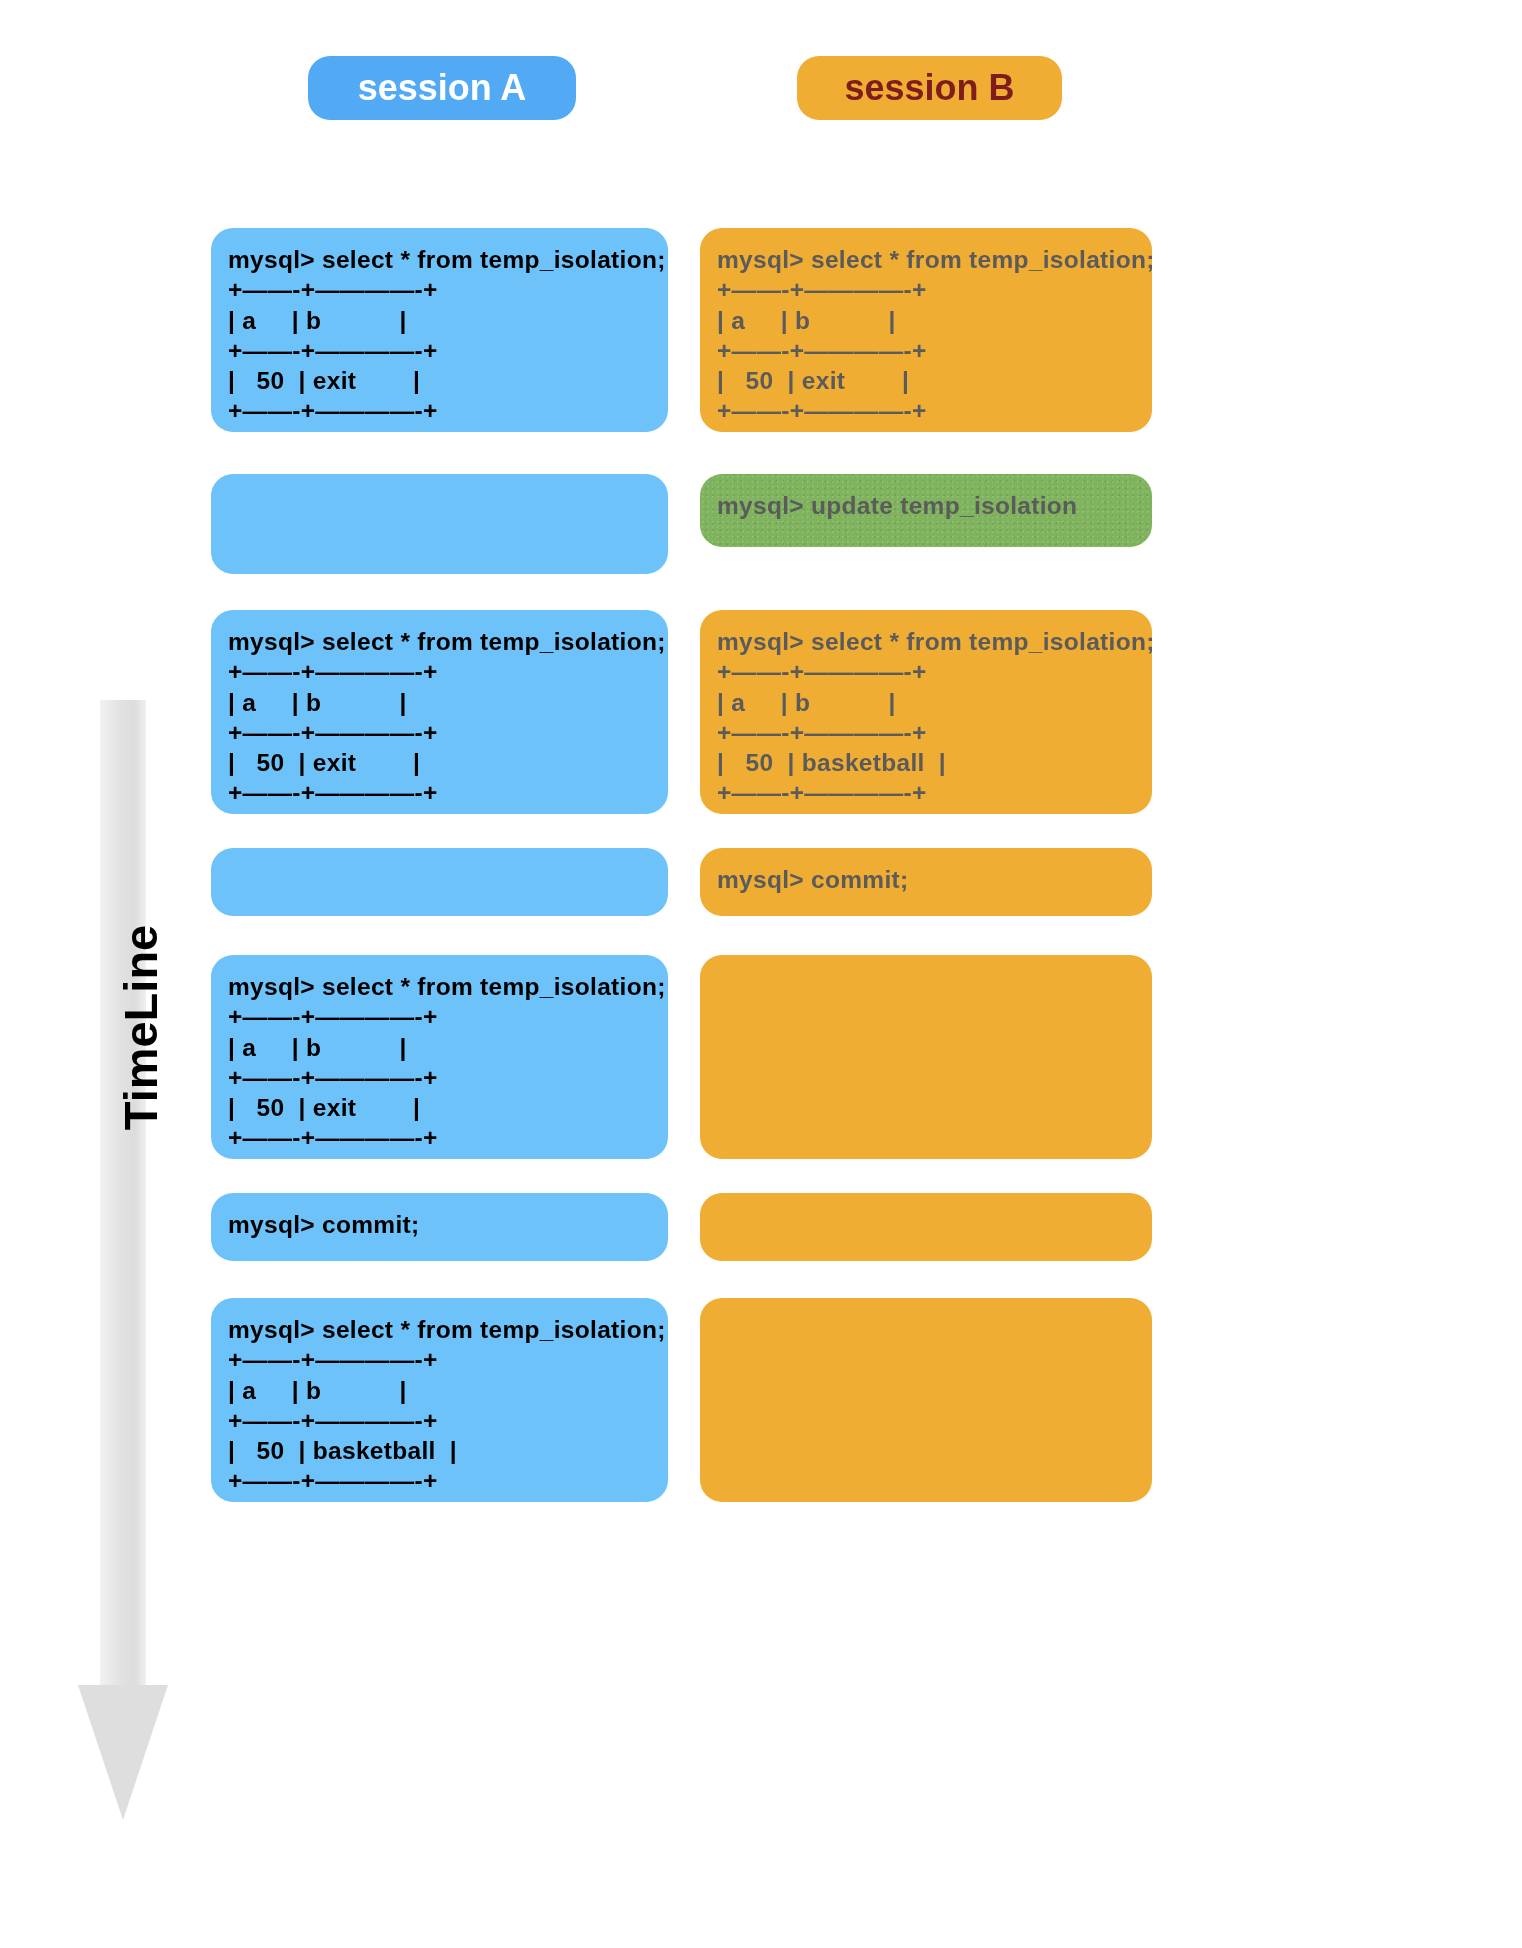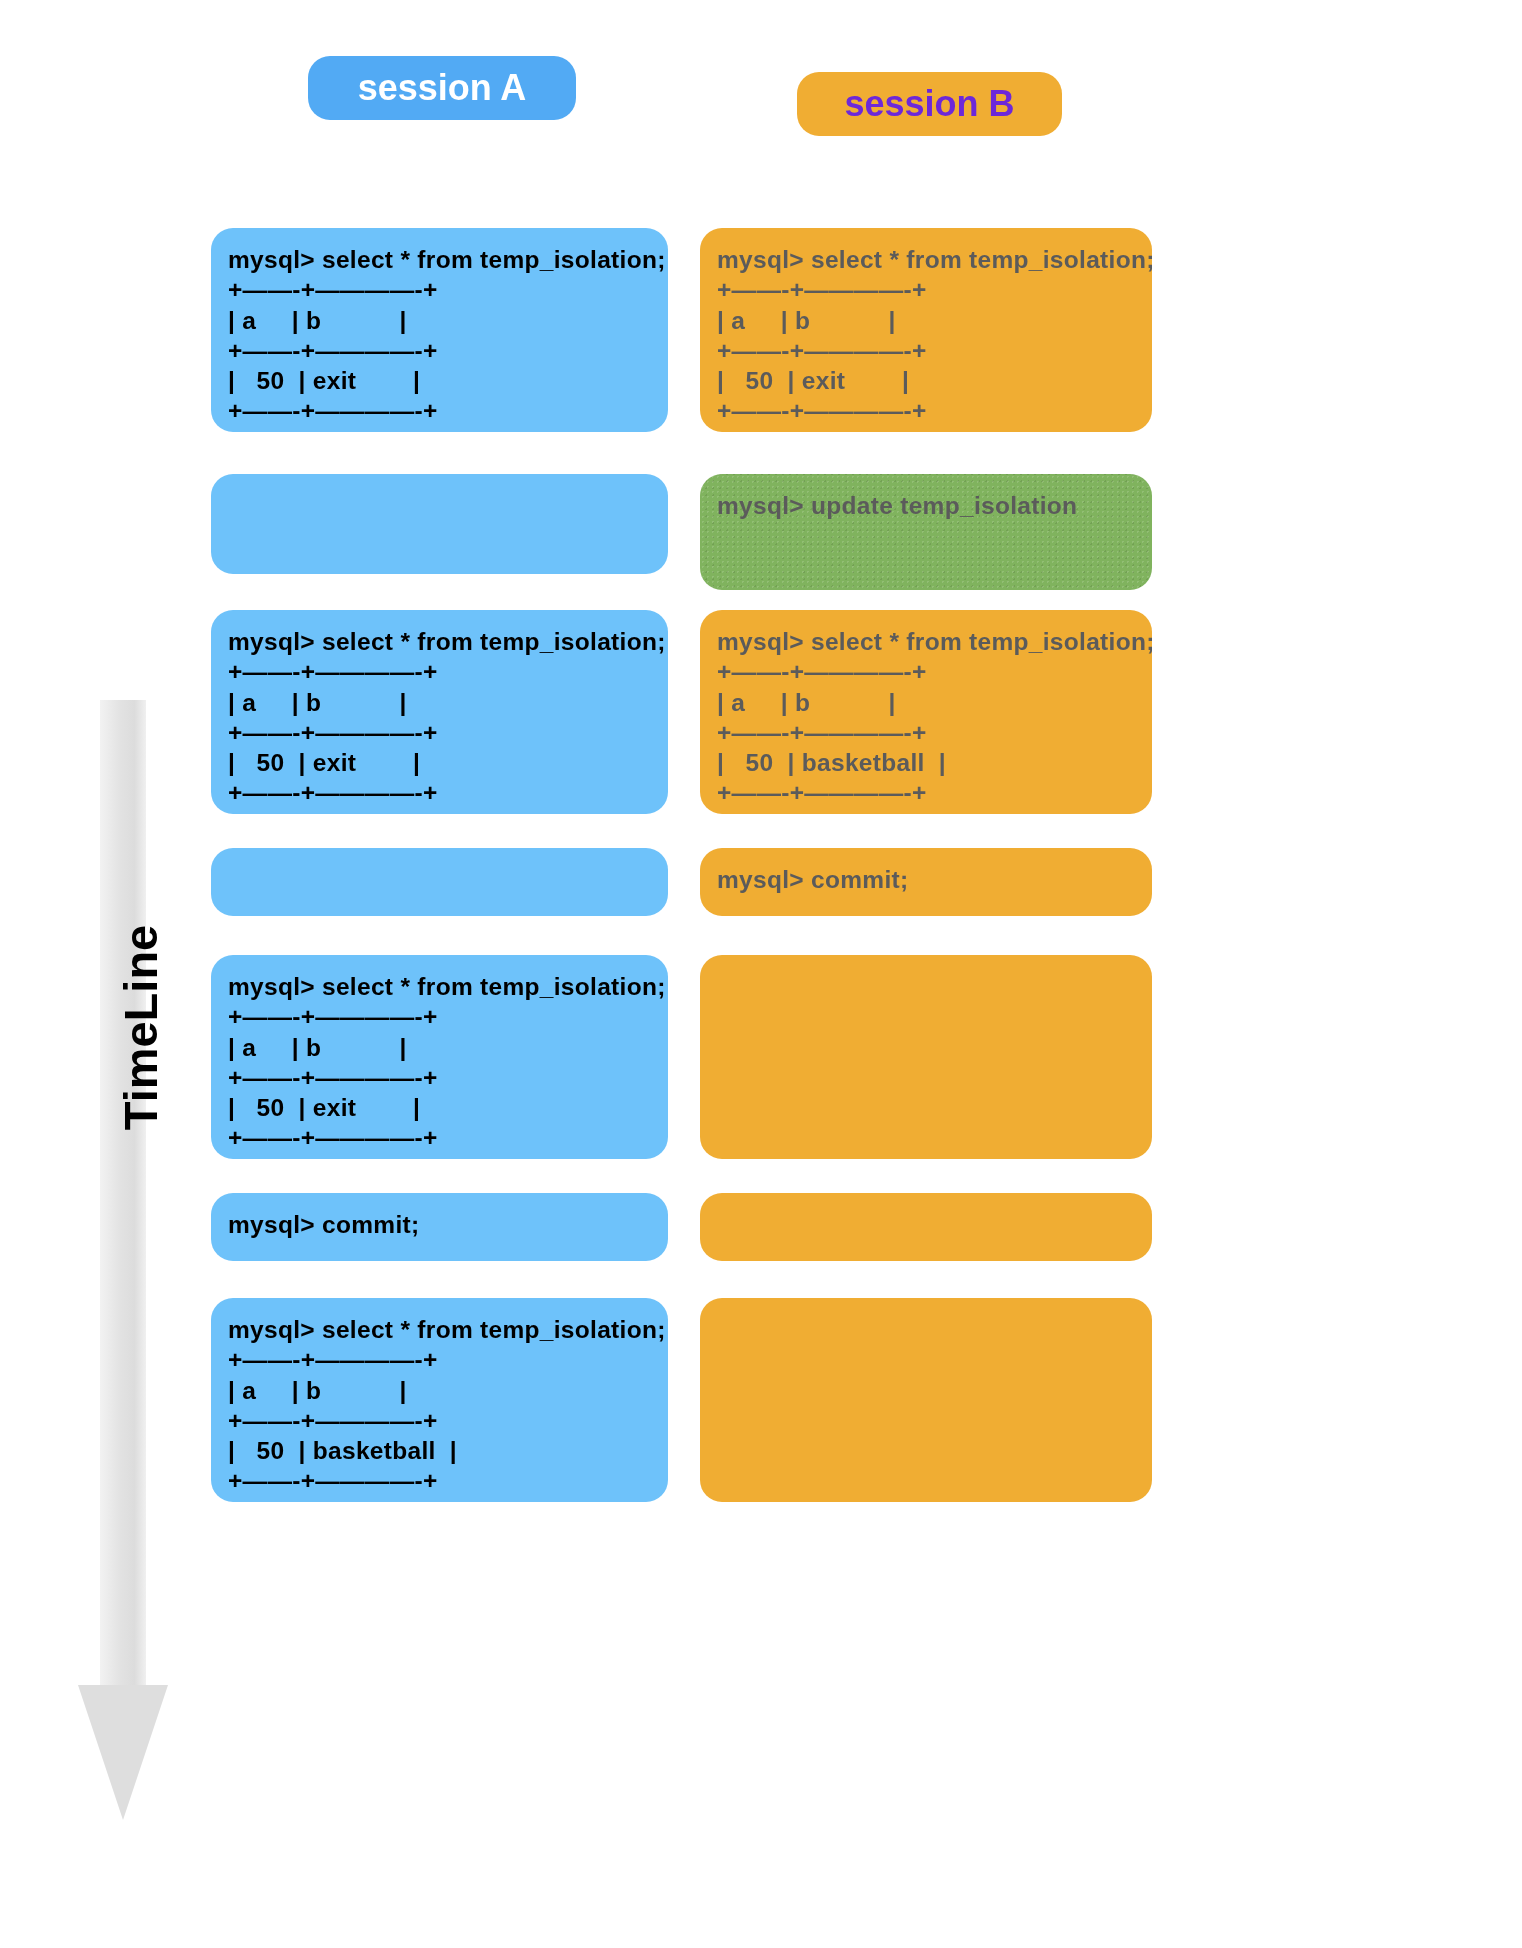--- a/index.html
+++ b/index.html
@@ -69,24 +69,24 @@
   }
   #pill-a {
     left: 308px;
     top: 56px;
     width: 268px;
     background: #52aaf4;
     color: #ffffff;
   }
   #pill-b {
     left: 797px;
-    top: 72px;
+    top: 56px;
     width: 265px;
     background: #f0ad33;
-    color: #6d28d9;
+    color: #7f1d1d;
   }
 
   
   #col-a { position: absolute; left: 211px; top: 0; width: 457px; }
   #col-b { position: absolute; left: 700px; top: 0; width: 452px; }
 
   .cell {
     position: absolute;
     border-radius: 22px;
     box-sizing: border-box;
@@ -169,21 +169,21 @@
   </div>
 <div id="col-b">
     <div class="cell orange" style="top: 228px; height: 204px; left: 0px; width: 452px;">
       <div class="line mono">mysql&gt; select * from temp_isolation;</div>
       <div class="line mono">+——-+————-+</div>
       <div class="line mono">| a     | b           |</div>
       <div class="line mono">+——-+————-+</div>
       <div class="line mono">|   50  | exit        |</div>
       <div class="line mono">+——-+————-+</div>
     </div>
-    <div class="cell green" style="top: 474px; height: 116px; left: 0px; width: 452px;">
+    <div class="cell green" style="top: 474px; height: 73px; left: 0px; width: 452px;">
       <div class="line mono">mysql&gt; update temp_isolation</div>
     </div>
     <div class="cell orange" style="top: 610px; height: 204px; left: 0px; width: 452px;">
       <div class="line mono">mysql&gt; select * from temp_isolation;</div>
       <div class="line mono">+——-+————-+</div>
       <div class="line mono">| a     | b           |</div>
       <div class="line mono">+——-+————-+</div>
       <div class="line mono">|   50  | basketball  |</div>
       <div class="line mono">+——-+————-+</div>
     </div>

